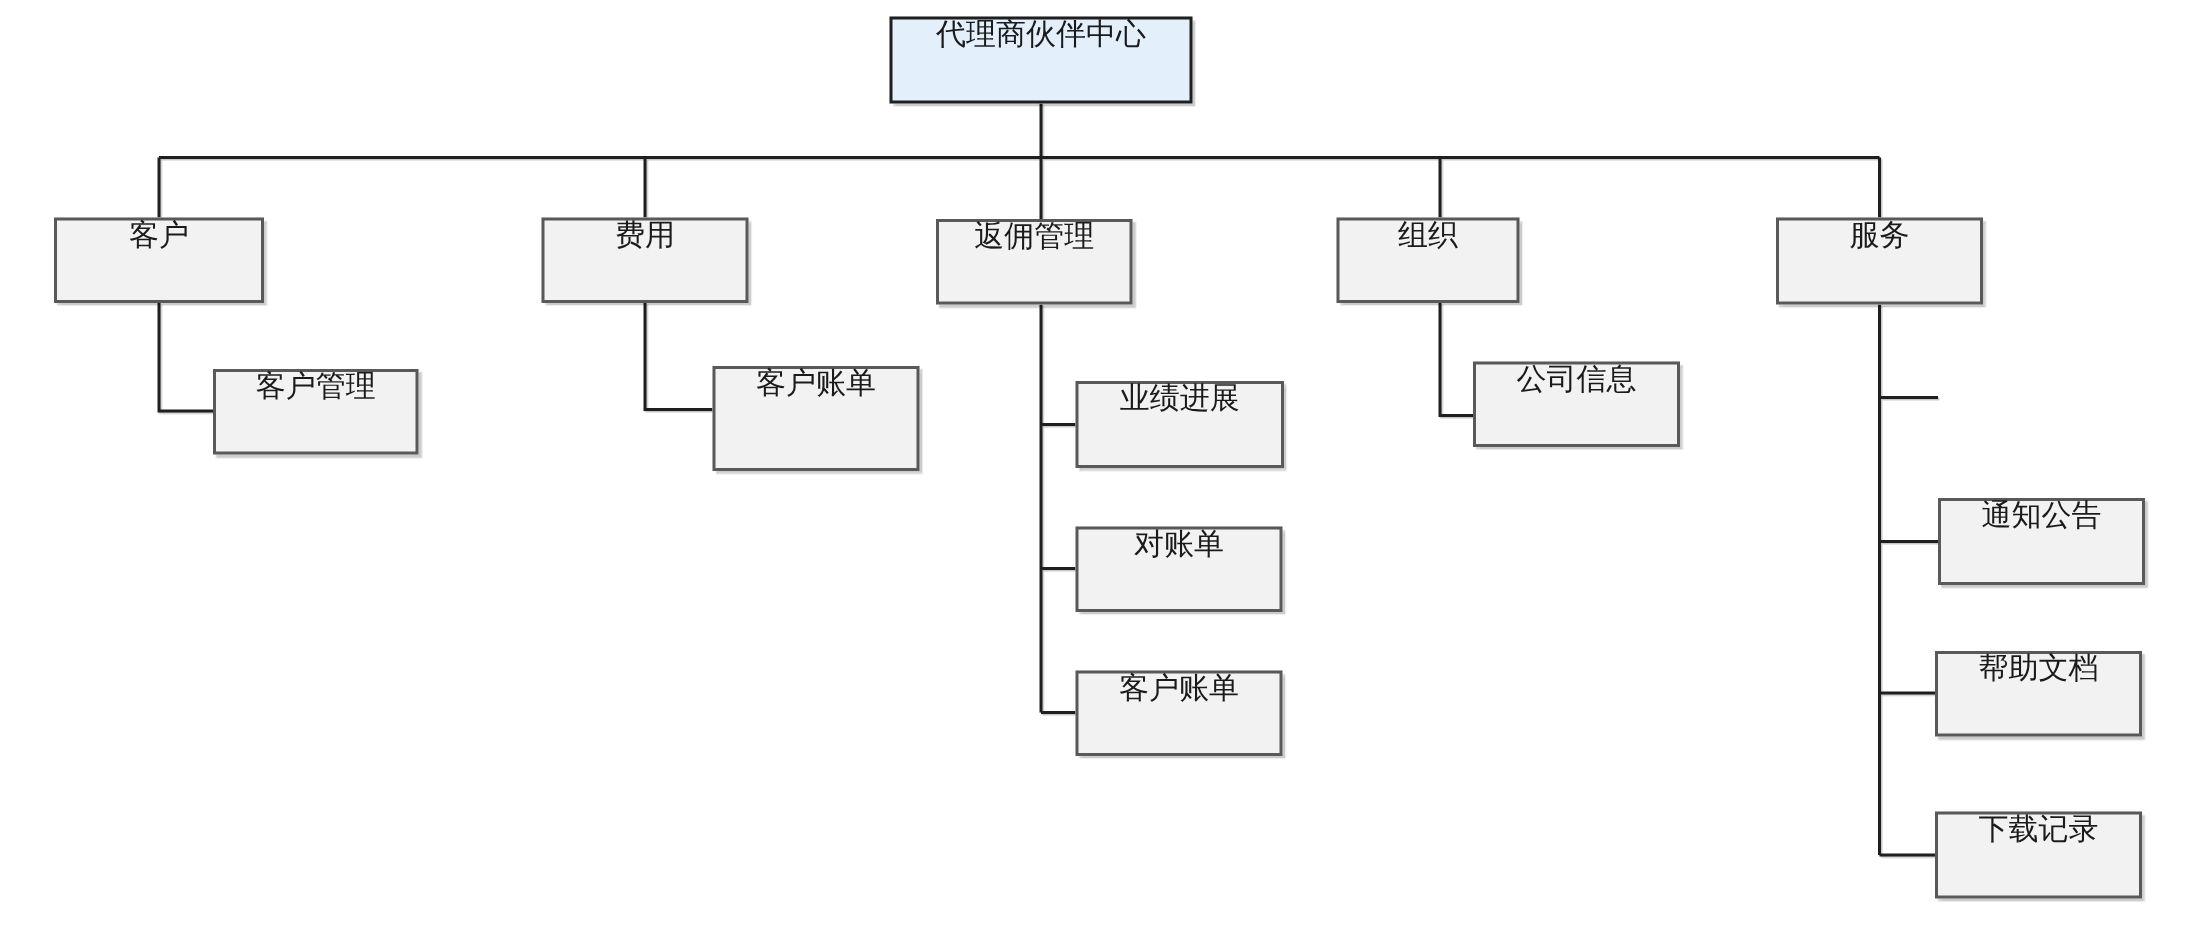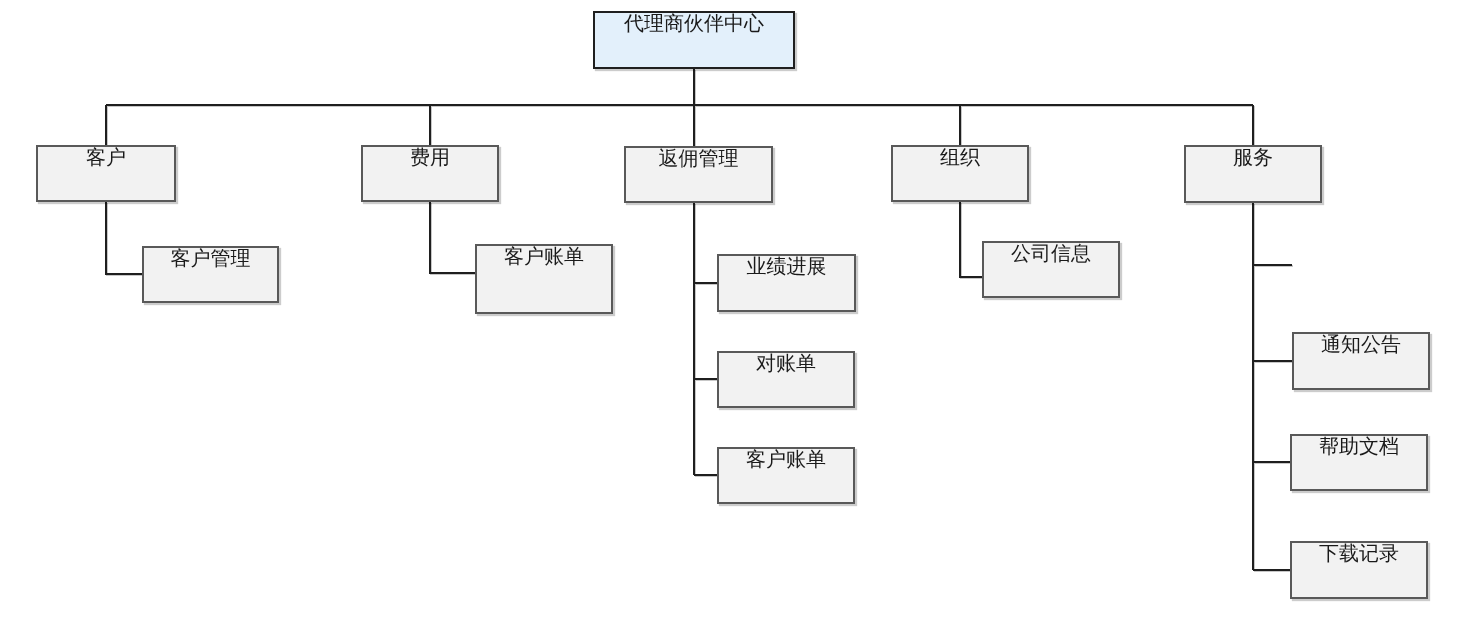--- a/index.html
+++ b/index.html
@@ -65,34 +65,34 @@
     <span>客户管理</span>
   </div>
 
   <div class="node" style="left:361px;top:145px;width:138px;height:57px">
     <span>费用</span>
   </div>
   <div class="node" style="left:475px;top:244px;width:138px;height:70px">
     <span>客户账单</span>
   </div>
 
-  <div class="node" style="left:624px;top:146px;width:149px;height:57px">
+  <div class="node" style="left:624px;top:146px;width:131px;height:57px">
     <span>返佣管理</span>
   </div>
   <div class="node" style="left:717px;top:254px;width:139px;height:58px">
     <span>业绩进展</span>
   </div>
   <div class="node" style="left:717px;top:351px;width:138px;height:57px">
     <span>对账单</span>
   </div>
   <div class="node" style="left:717px;top:447px;width:138px;height:57px">
     <span>客户账单</span>
   </div>
 
-  <div class="node" style="left:891px;top:145px;width:138px;height:57px">
+  <div class="node" style="left:891px;top:145px;width:122px;height:57px">
     <span>组织</span>
   </div>
   <div class="node" style="left:982px;top:241px;width:138px;height:57px">
     <span>公司信息</span>
   </div>
 
   <div class="node" style="left:1184px;top:145px;width:138px;height:58px">
     <span>服务</span>
   </div>
   <div class="node" style="left:1292px;top:332px;width:138px;height:58px">

